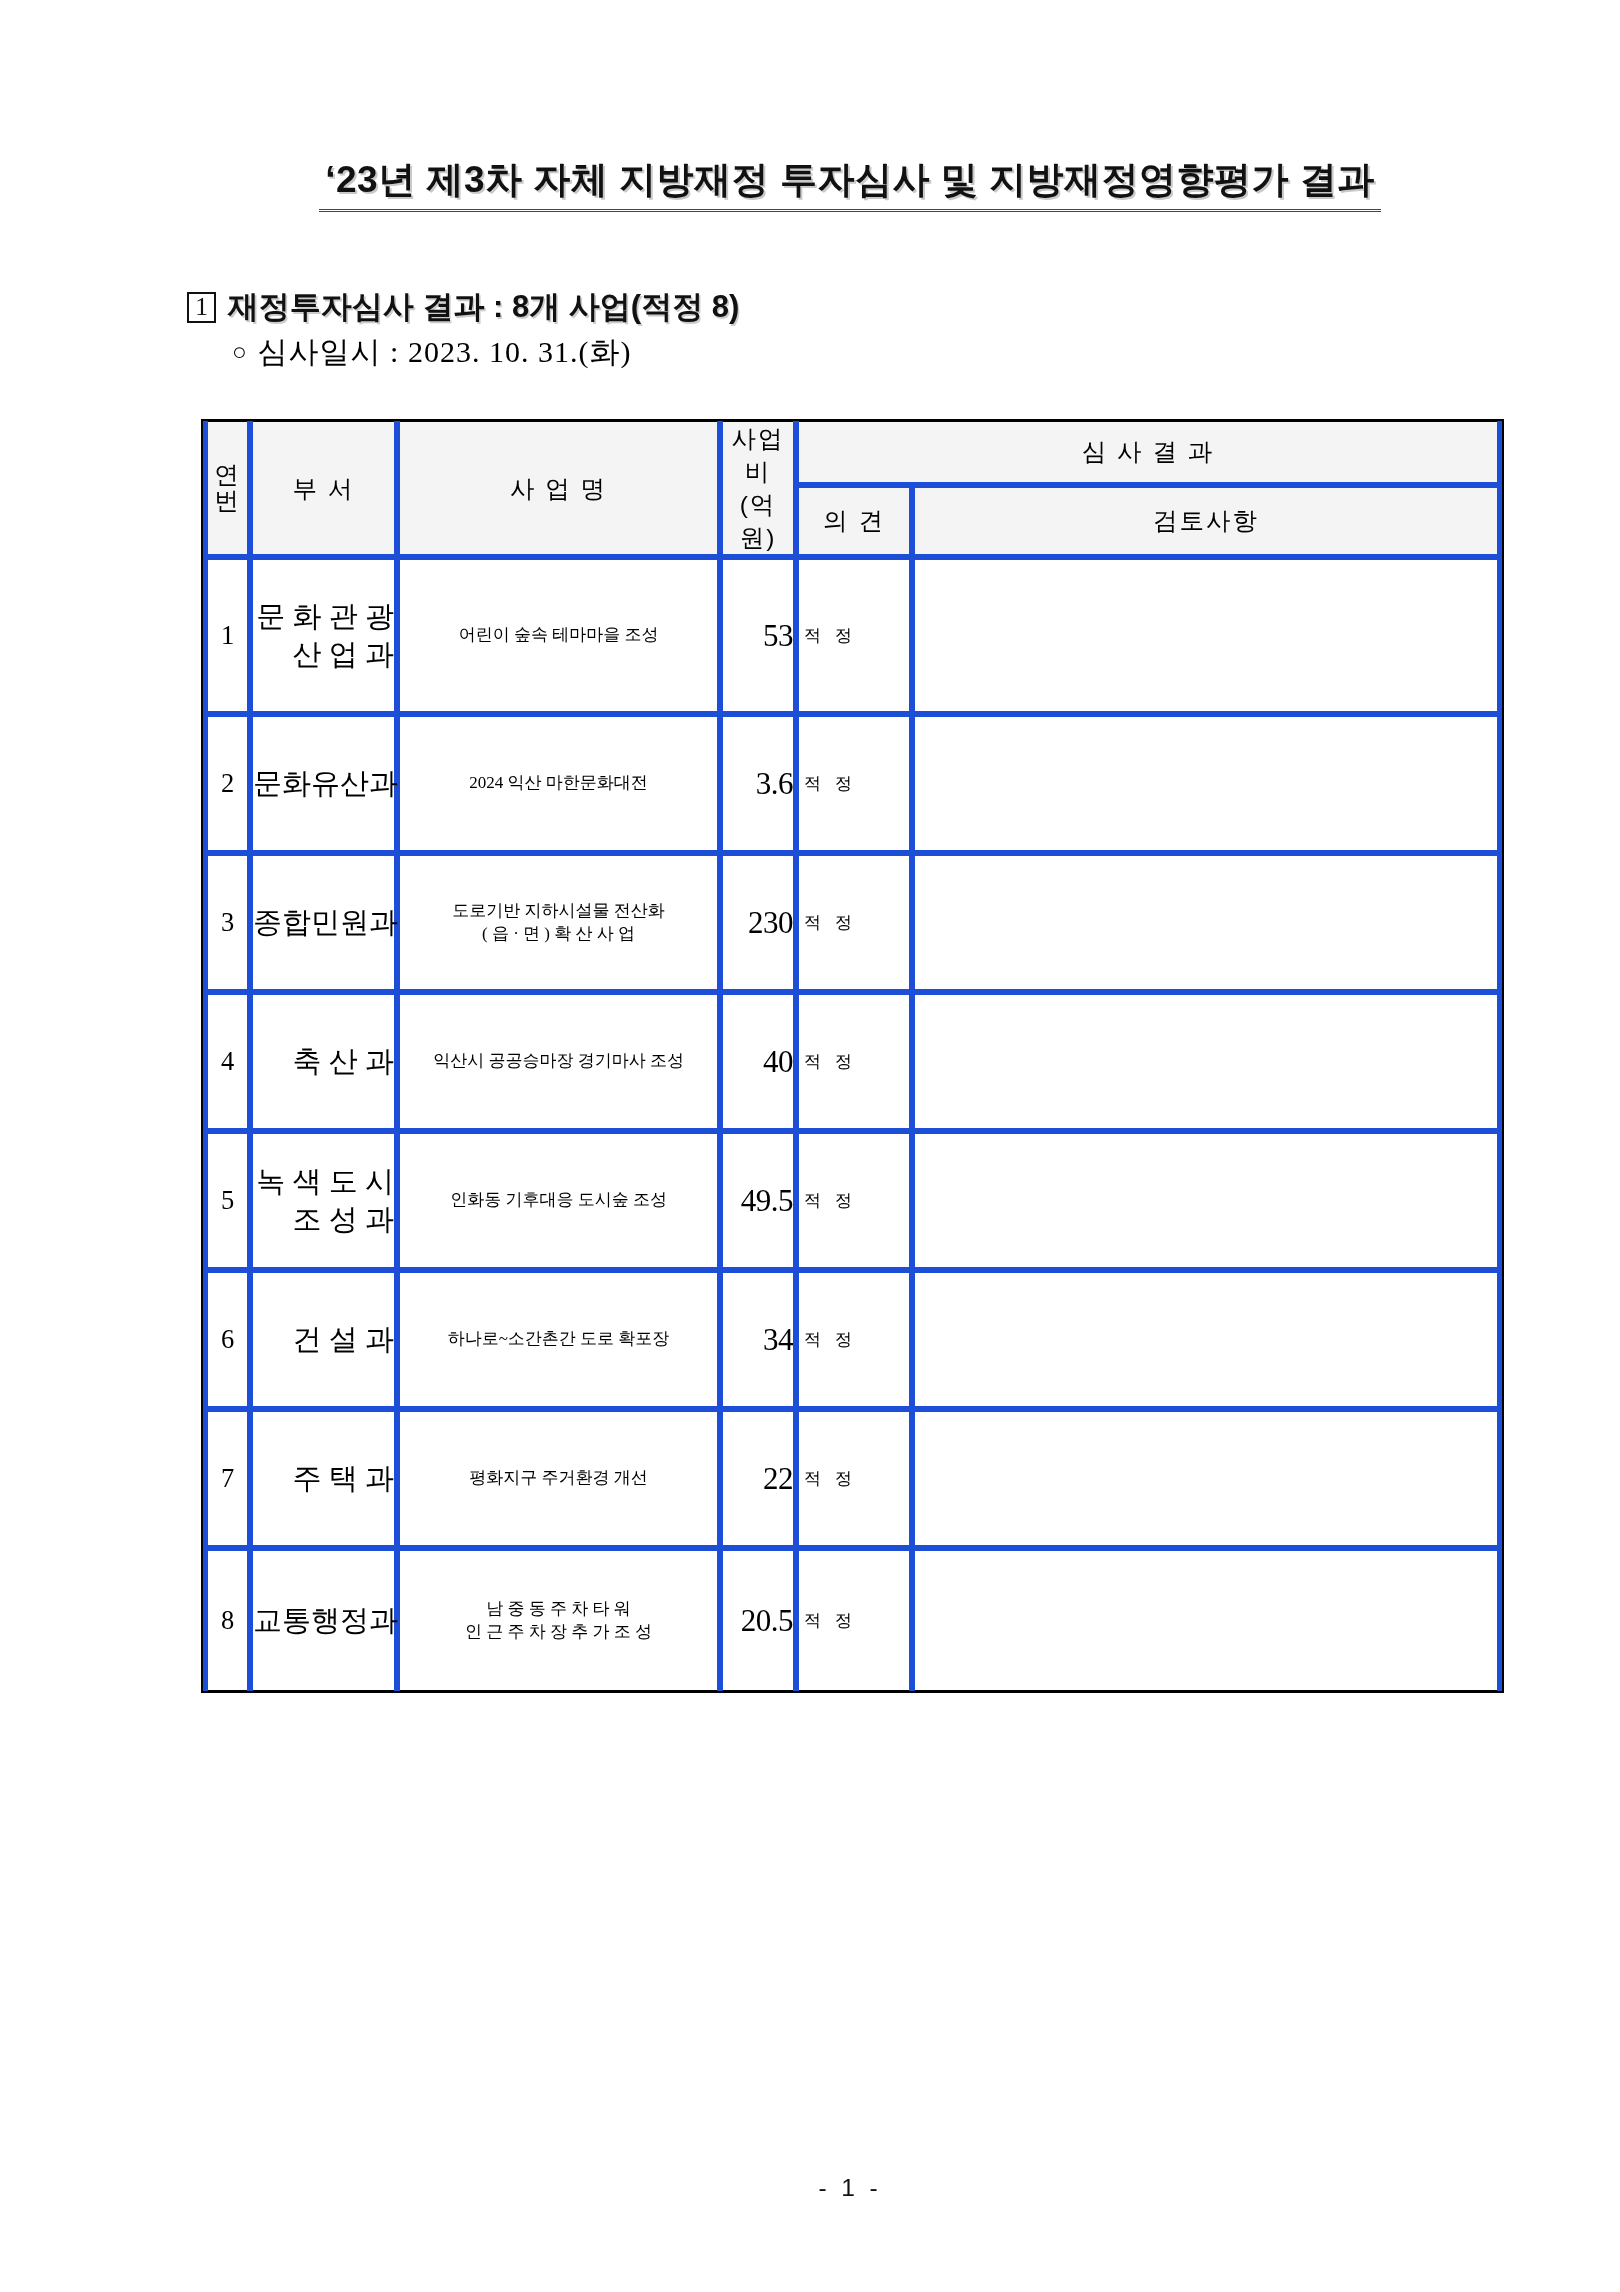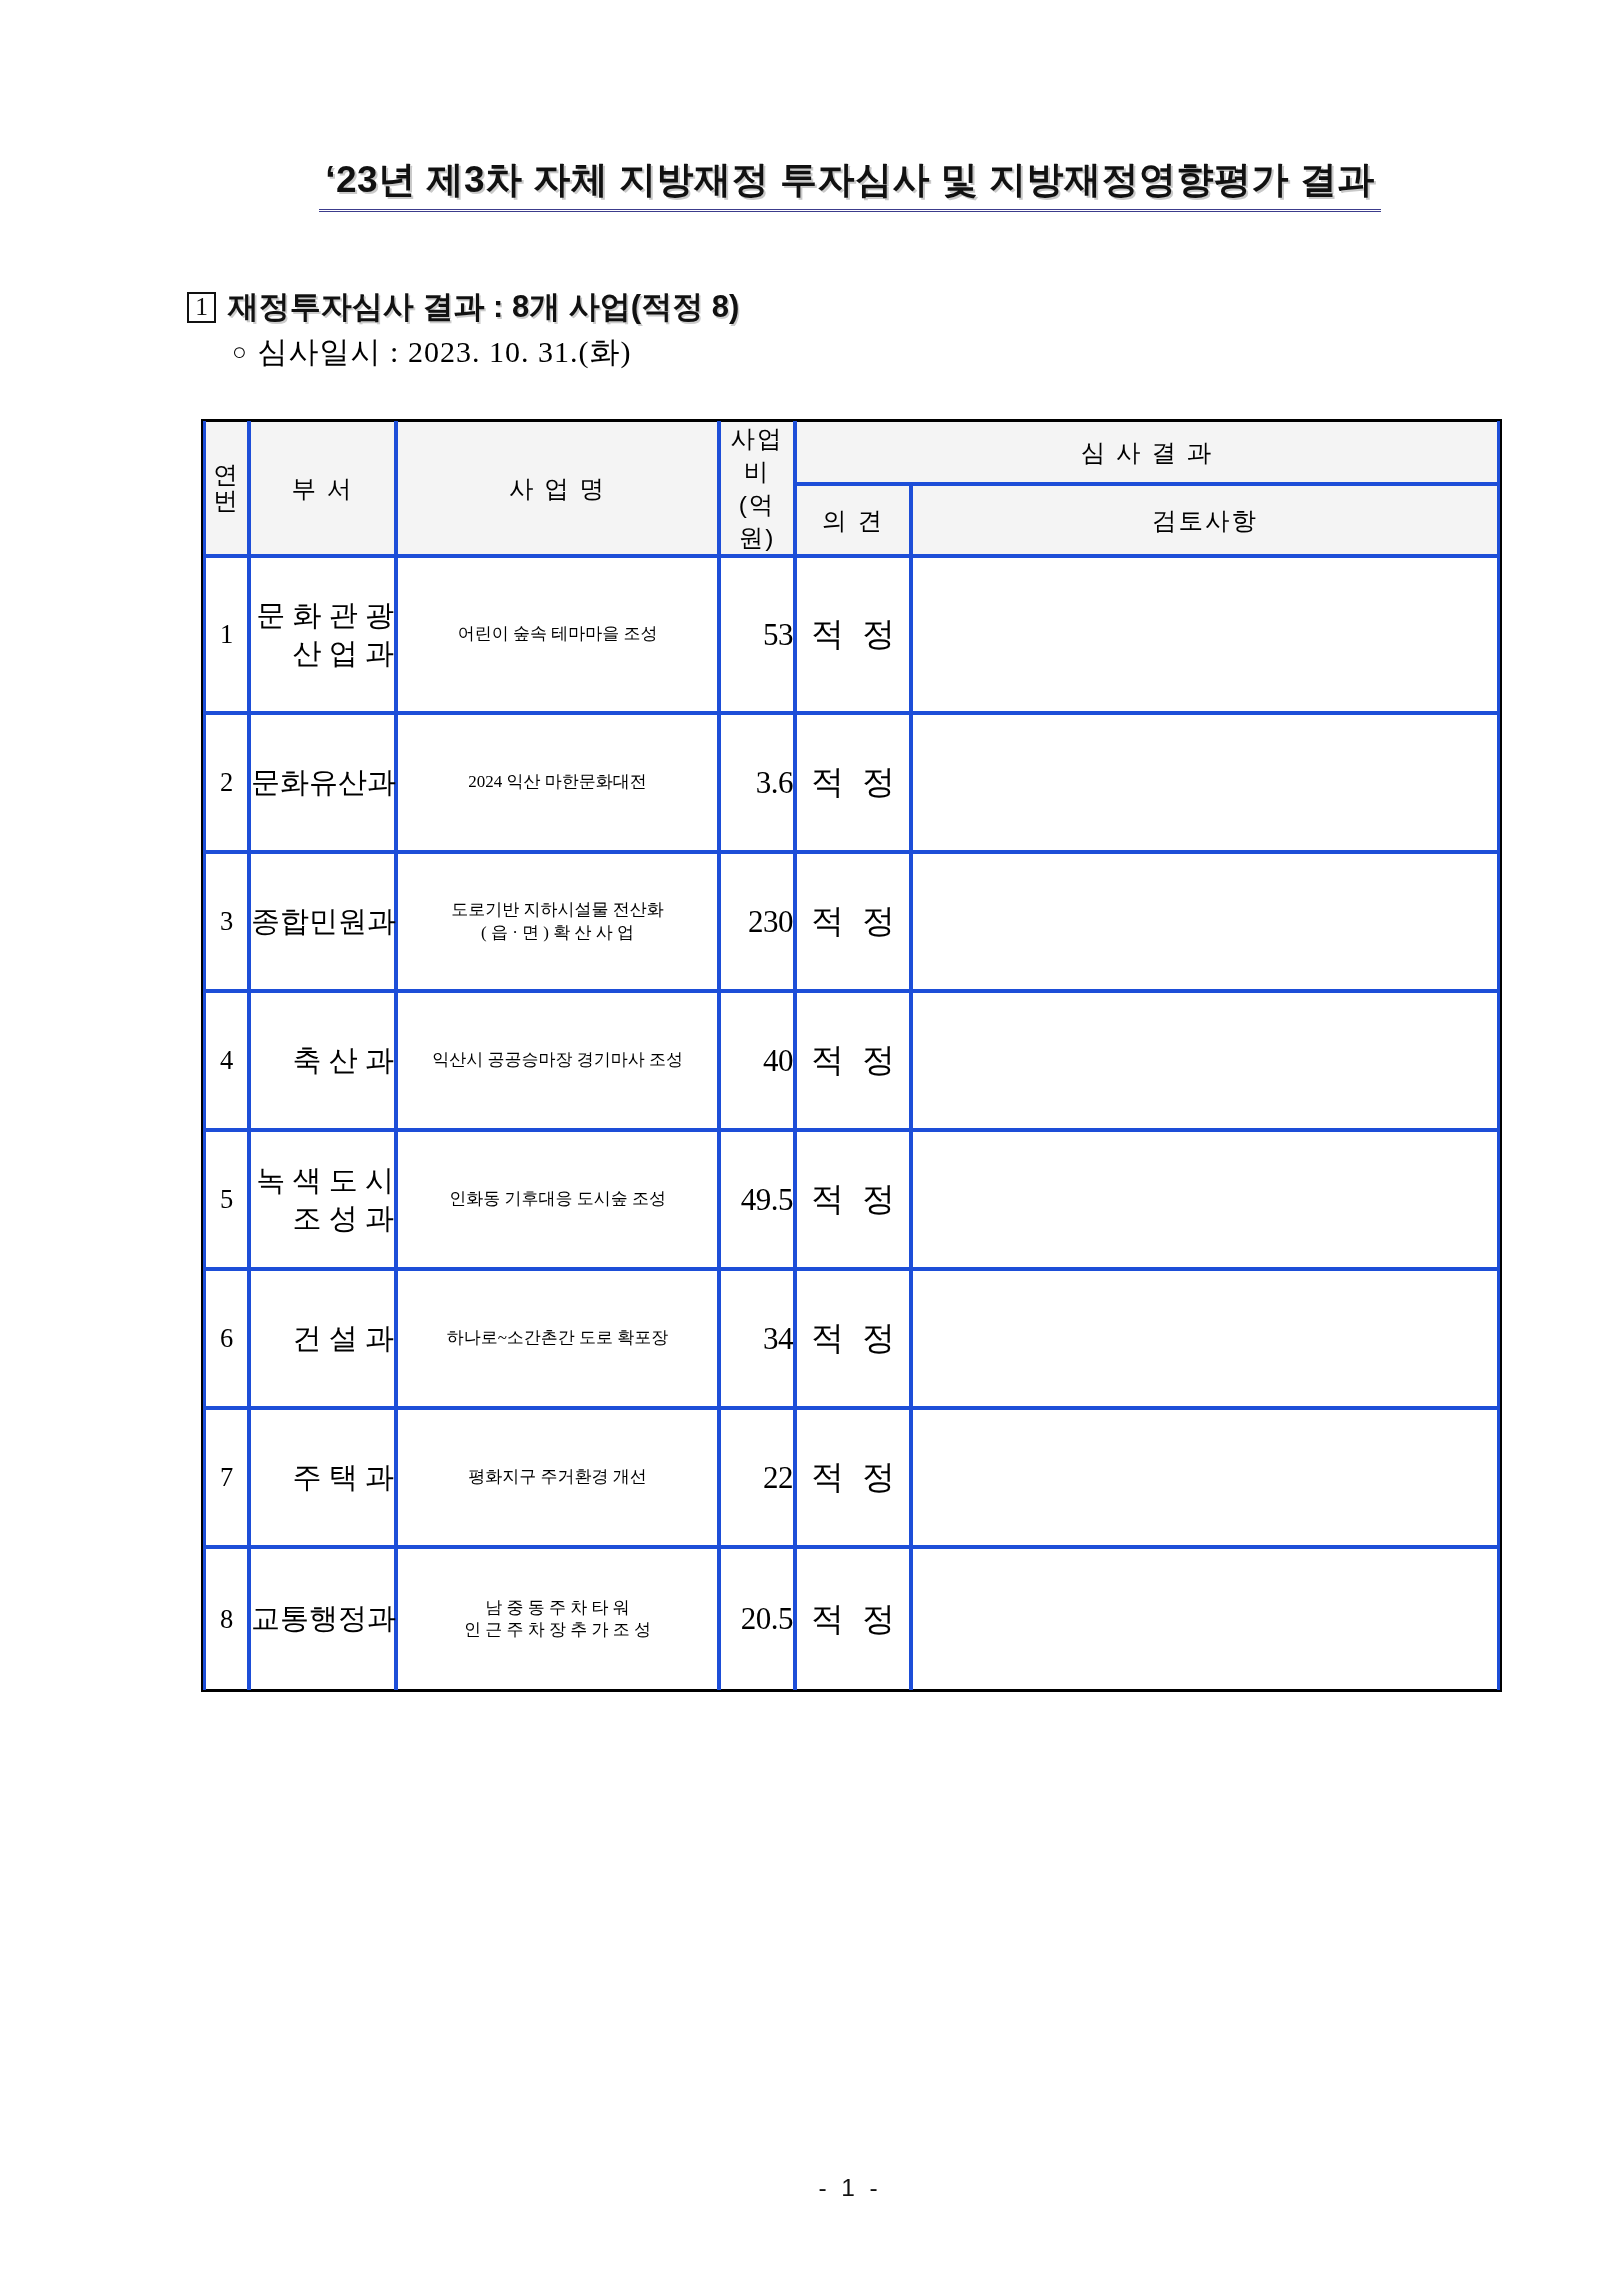--- a/index.html
+++ b/index.html
@@ -100,21 +100,21 @@
     width: 1296px;
   }
   table.main {
     border-collapse: collapse;
     width: 1296px;
     table-layout: fixed;
     border: 1px solid #000;
   }
   table.main th,
   table.main td {
-    border: 4px solid #1d4ed8;
+    border: 6px solid #1d4ed8;
     padding: 0;
     font-weight: normal;
     vertical-align: middle;
     font-family: "Liberation Serif", "DejaVu Serif", serif;
     box-sizing: border-box;
   }
   table.main thead th {
     background: #f4f4f4;
     font-family: "Liberation Sans", "DejaVu Sans", sans-serif;
     font-size: 24.5px;
@@ -164,22 +164,22 @@
   td.prj .l { display: block; white-space: nowrap; }
   td.amt {
     text-align: right;
     font-size: 31px;
     font-weight: bold;
     font-family: "Liberation Sans", "DejaVu Sans", sans-serif;
     padding-right: 9.8px;
     letter-spacing: -0.5px;
   }
   td.opn {
-    text-align: center;
-    font-size: 33px;
+    text-align: left;
+    font-size: 17px;
     letter-spacing: 4.9px;
     text-indent: 4.9px;
   }
   td.rev {
     text-align: left;
     font-size: 24.5px;
     padding: 5.9px 9.8px;
   }
 
   

